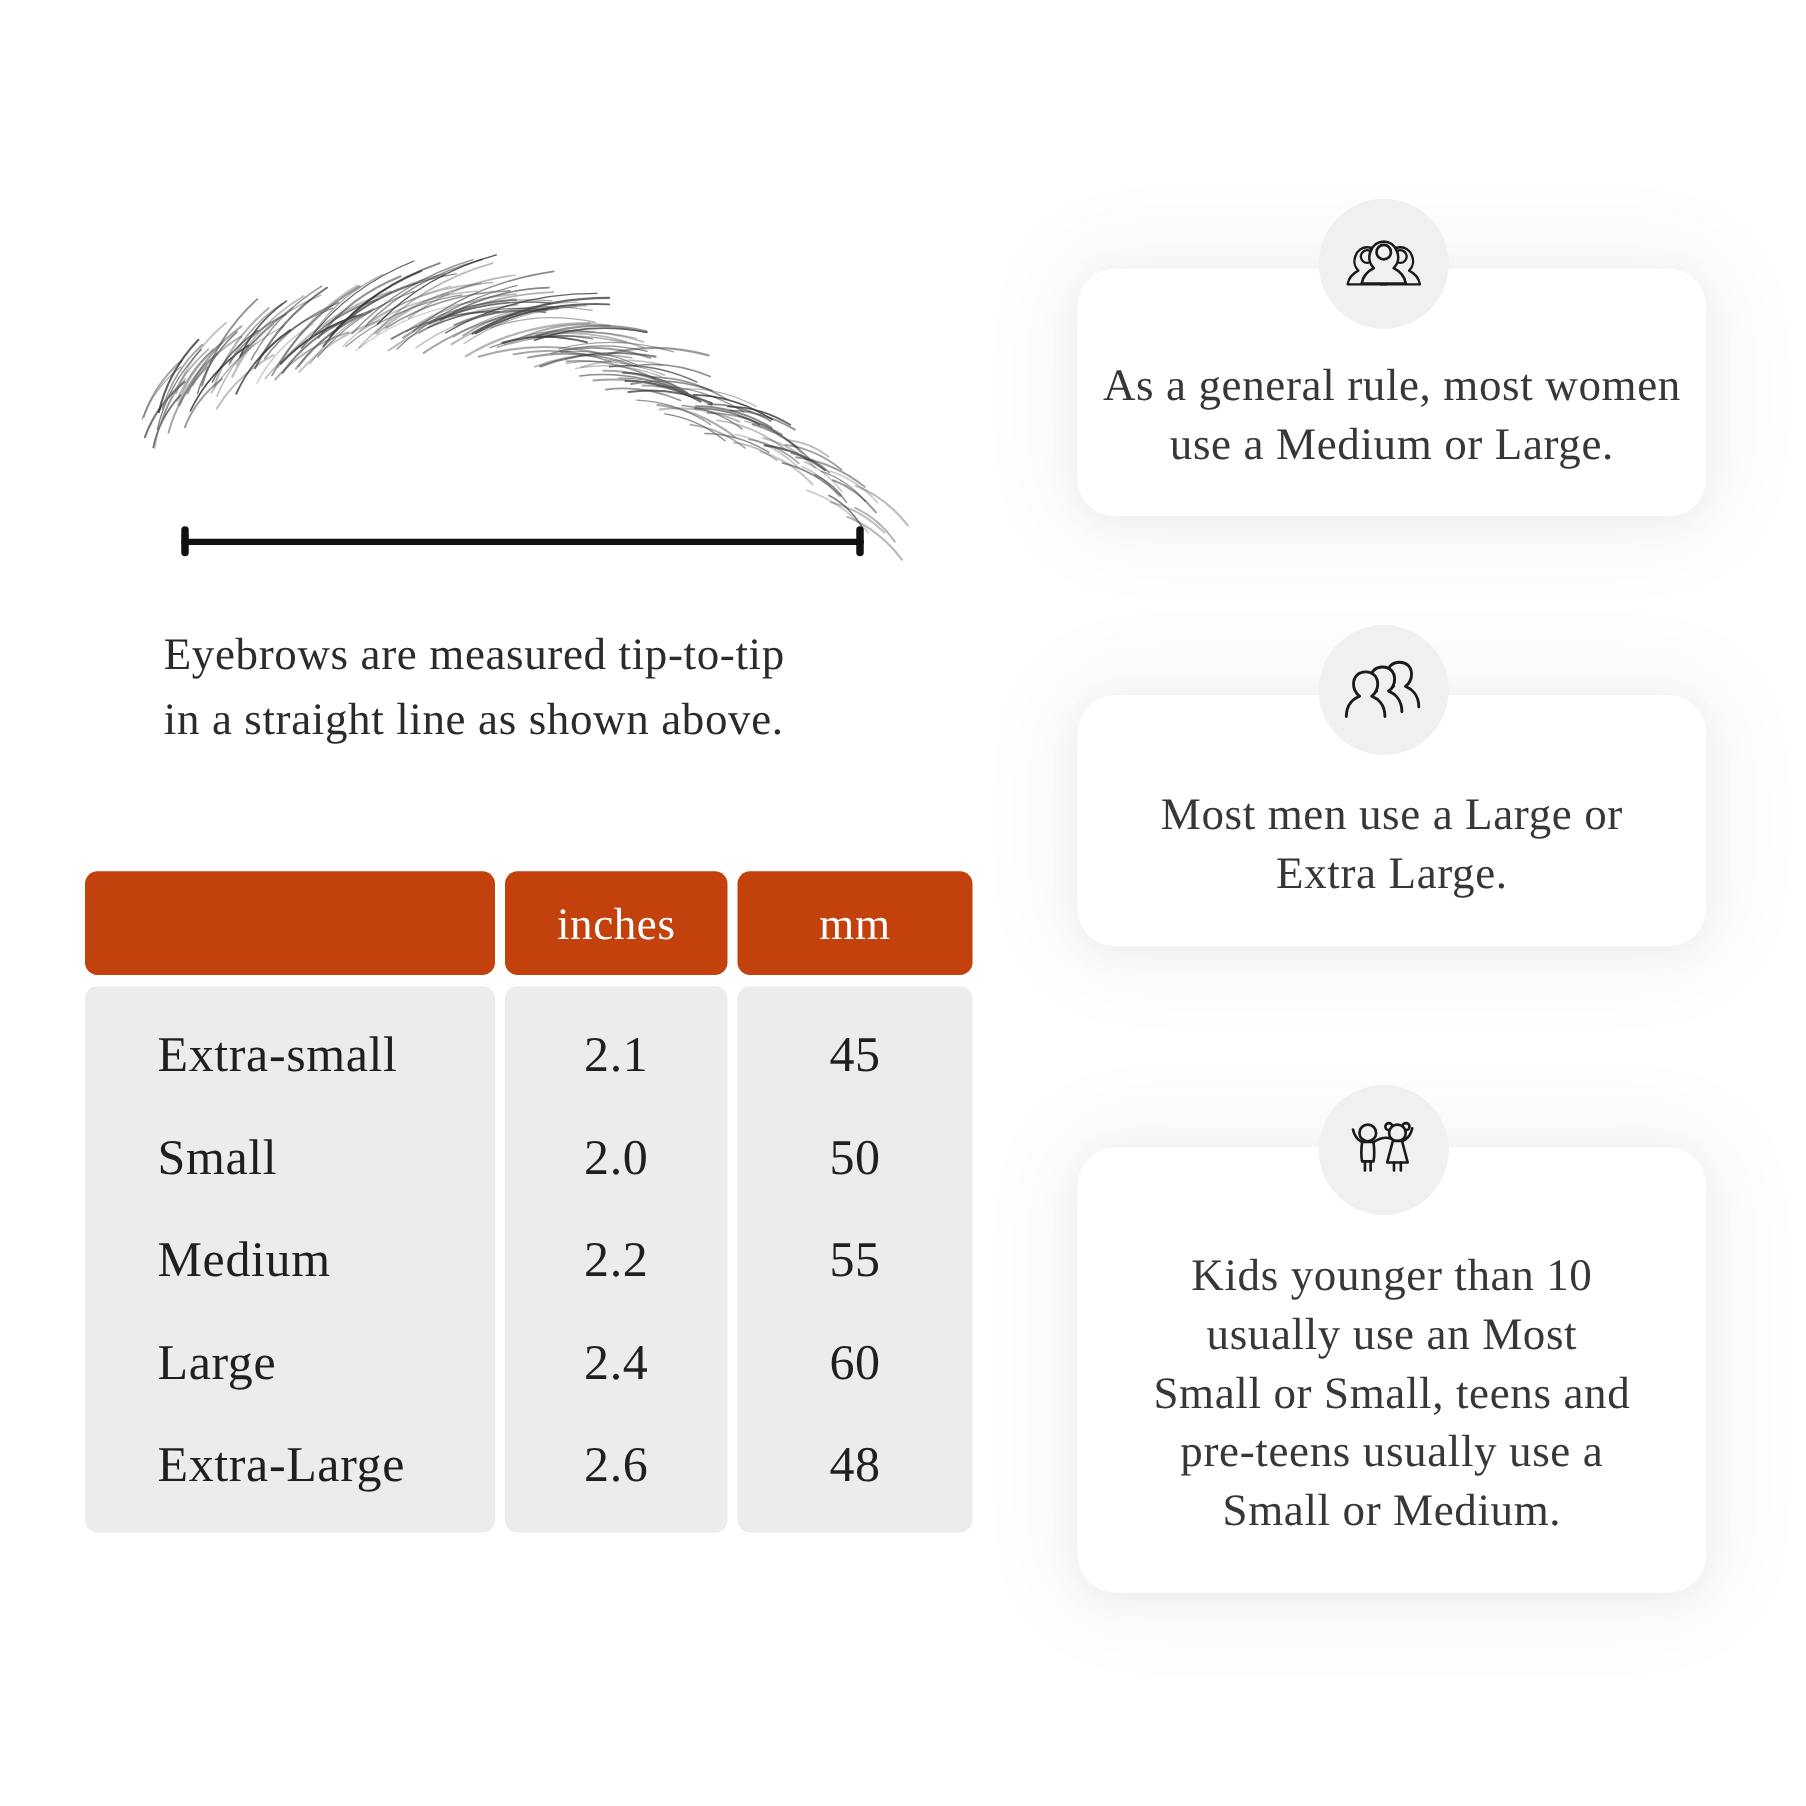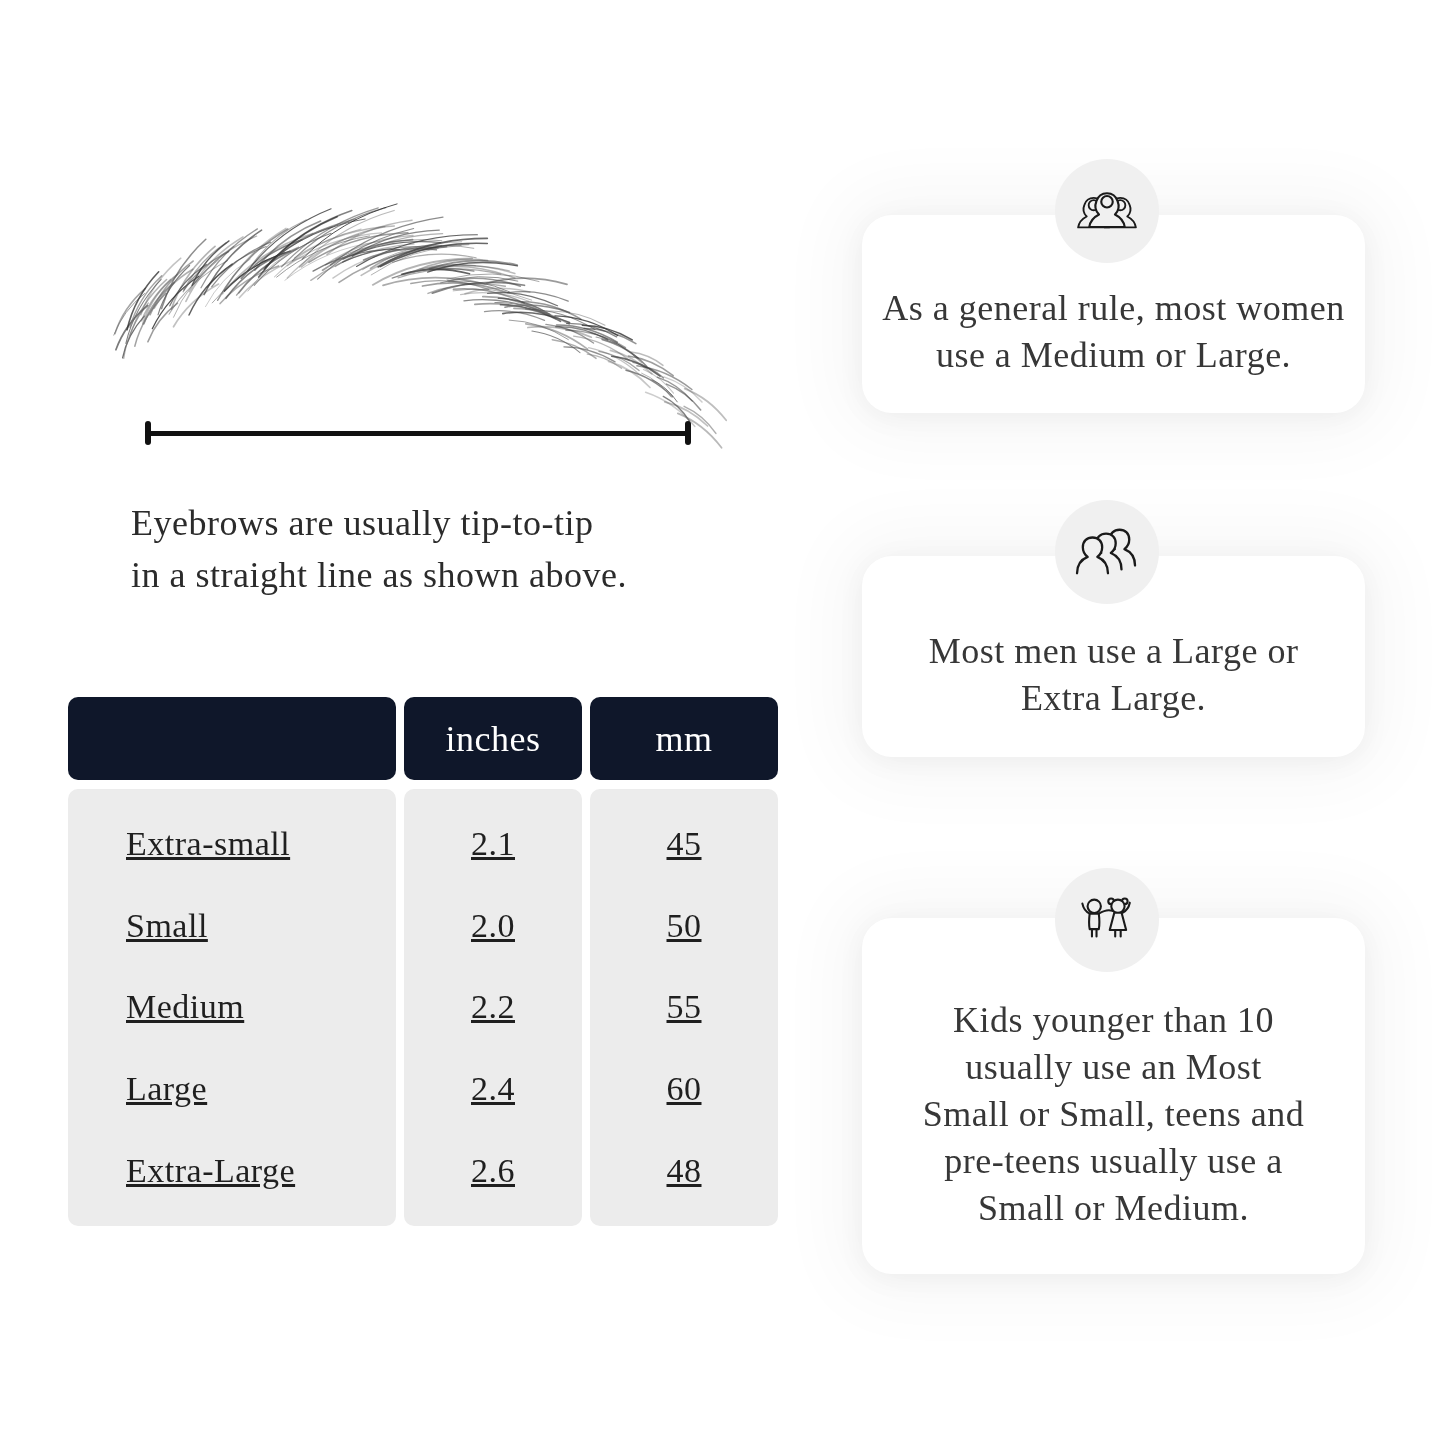--- a/index.html
+++ b/index.html
@@ -10,28 +10,28 @@
   
   .eyebrow-svg{position:absolute;left:112px;top:200px;width:585px;height:240px;overflow:visible;}
   .ruler{position:absolute;left:145px;top:421px;width:546px;height:24px;}
   .ruler .bar{position:absolute;left:0;right:0;top:10px;height:5px;background:#111;border-radius:2px;}
   .ruler .cap{position:absolute;top:0;width:6px;height:24px;background:#111;border-radius:3px;}
   .ruler .cap.l{left:0;} .ruler .cap.r{right:0;}
   .caption{position:absolute;left:131px;top:497px;font-size:36px;line-height:52px;color:#2b2b2b;letter-spacing:.5px;}
   
   .tcol{position:absolute;}
   .tcol .thead{
-    height:83px;background:#0f172a;border-radius:10px;color:#ffffff;
+    height:83px;background:#c2410c;border-radius:10px;color:#ffffff;
     display:flex;align-items:center;justify-content:center;font-size:36px;letter-spacing:.5px;
   }
   .tcol .tbody{
     margin-top:9px;height:437px;background:#ececec;border-radius:10px;
     display:flex;flex-direction:column;justify-content:space-around;padding:14px 0;box-sizing:border-box;
   }
-  .tcol .cell{flex:1;display:flex;align-items:center;justify-content:center;font-size:34px;color:#1f1f1f;letter-spacing:.5px;text-decoration:underline;}
+  .tcol .cell{flex:1;display:flex;align-items:center;justify-content:center;font-size:40px;color:#1f1f1f;letter-spacing:.5px;}
   .tcol.labels .cell{justify-content:flex-start;padding-left:58px;}
   .col-labels{left:68px;top:697px;width:328px;}
   .col-inches{left:404px;top:697px;width:178px;}
   .col-mm{left:590px;top:697px;width:188px;}
   
   .card{
     position:absolute;left:862px;width:503px;background:#ffffff;border-radius:30px;
     box-shadow:0 4px 28px rgba(0,0,0,.05), 0 0 70px 25px rgba(0,0,0,.035);
     display:flex;flex-direction:column;justify-content:center;align-items:center;
     padding:50px 20px 14px;box-sizing:border-box;text-align:center;
@@ -229,21 +229,21 @@
       <path d="M 572.1 166.3 Q 591.2 174.9 603.9 193.4" stroke="rgb(46,46,46)" stroke-width="1.48" stroke-linecap="round" fill="none" opacity="0.39"></path>
     </svg>
 
   <div class="ruler">
     <span class="cap l"></span>
     <span class="bar"></span>
     <span class="cap r"></span>
   </div>
 
   <div class="caption">
-      <div class="tline">Eyebrows are usually tip-to-tip</div>
+      <div class="tline">Eyebrows are measured tip-to-tip</div>
       <div class="tline">in a straight line as shown above.</div>
     </div>
 
   <div class="tcol labels col-labels">
     <div class="thead"></div>
     <div class="tbody">
       <div class="cell">Extra-small</div>
       <div class="cell">Small</div>
       <div class="cell">Medium</div>
       <div class="cell">Large</div>

